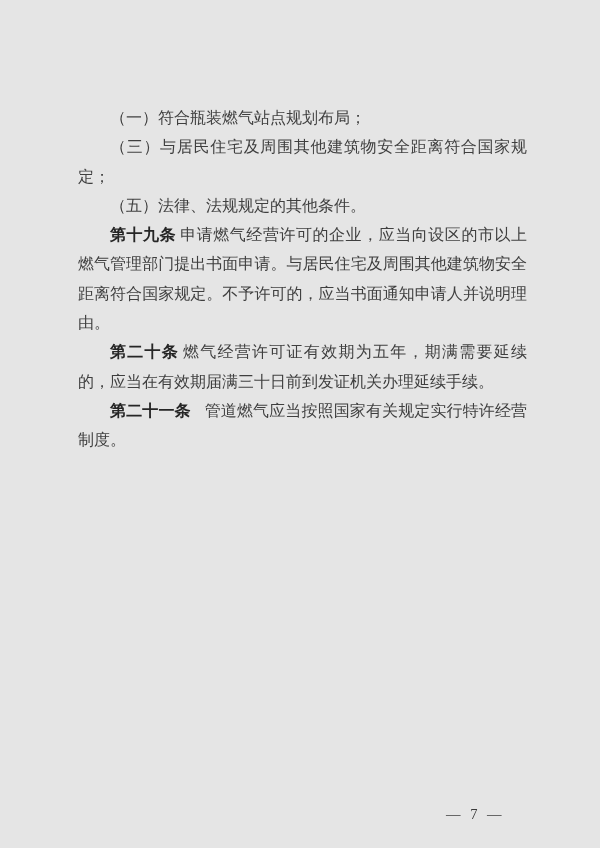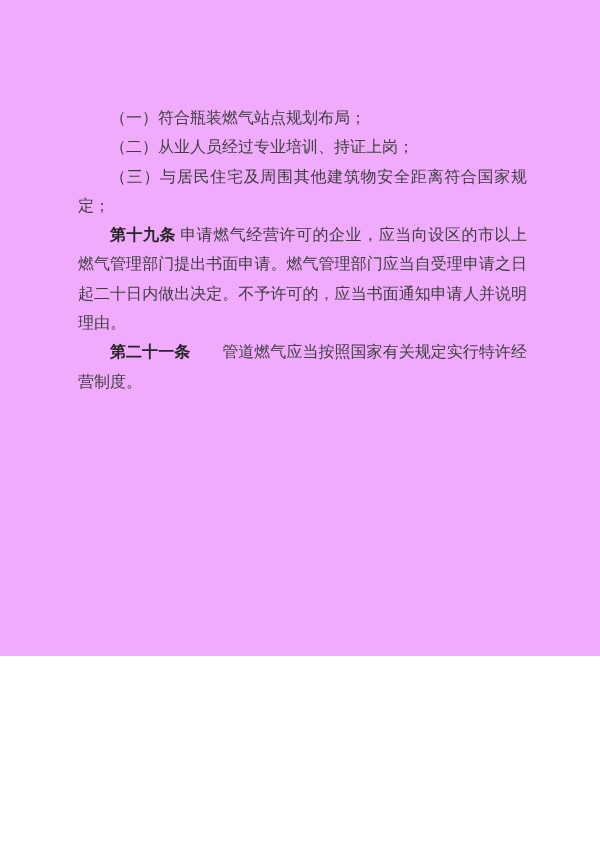--- a/index.html
+++ b/index.html
@@ -3,22 +3,22 @@
 <meta charset="utf-8">
 <style>
   html, body {
     margin: 0;
     padding: 0;
     background: #ffffff;
   }
   .page {
     position: relative;
     width: 600px;
-    height: 656px;
-    background: #f0abfc;
+    height: 848px;
+    background: #e5e5e5;
     overflow: hidden;
     font-family: "Liberation Serif", "DejaVu Serif", serif;
     filter: blur(0.3px);
   }
   .content {
     position: absolute;
     left: 78px;
     top: 103px;
     width: 449px;
     color: #3f3f3f;
@@ -36,43 +36,44 @@
     margin: 0;
     padding: 0;
     text-indent: 32px;
   }
   .art {
     font-weight: bold;
     color: #262626;
     margin-right: 4px;
   }
   .p-art21 .art {
-    margin-right: 32px;
+    margin-right: 14px;
   }
   .pagenum {
     position: absolute;
     left: 446px;
     top: 806px;
     font-size: 14.5px;
     color: #3a3a3a;
     letter-spacing: 3px;
     white-space: pre;
   }
 </style>
 </head>
 <body>
 
 <div class="page">
   <div class="content">
     <p class="para">（一）符合瓶装燃气站点规划布局；</p>
-    <p class="para">（二）从业人员经过专业培训、持证上岗；</p>
     <p class="para">（三）与居民住宅及周围其他建筑物安全距离符合国家规定；</p>
+    <p class="para">（五）法律、法规规定的其他条件。</p>
 
-    <p class="para"><span class="art">第十九条</span><span>申请燃气经营许可的企业，应当向设区的市以上燃气管理部门提出书面申请。燃气管理部门应当自受理申请之日起二十日内做出决定。不予许可的，应当书面通知申请人并说明理由。</span></p>
+    <p class="para"><span class="art">第十九条</span><span>申请燃气经营许可的企业，应当向设区的市以上燃气管理部门提出书面申请。与居民住宅及周围其他建筑物安全距离符合国家规定。不予许可的，应当书面通知申请人并说明理由。</span></p>
 
+    <p class="para"><span class="art">第二十条</span><span>燃气经营许可证有效期为五年，期满需要延续的，应当在有效期届满三十日前到发证机关办理延续手续。</span></p>
 
 
     <p class="para p-art21"><span class="art">第二十一条</span><span>管道燃气应当按照国家有关规定实行特许经营制度。</span></p>
 
   </div>
 
   <div class="pagenum">— 7 —</div>
 </div>
 
 </body></html>

